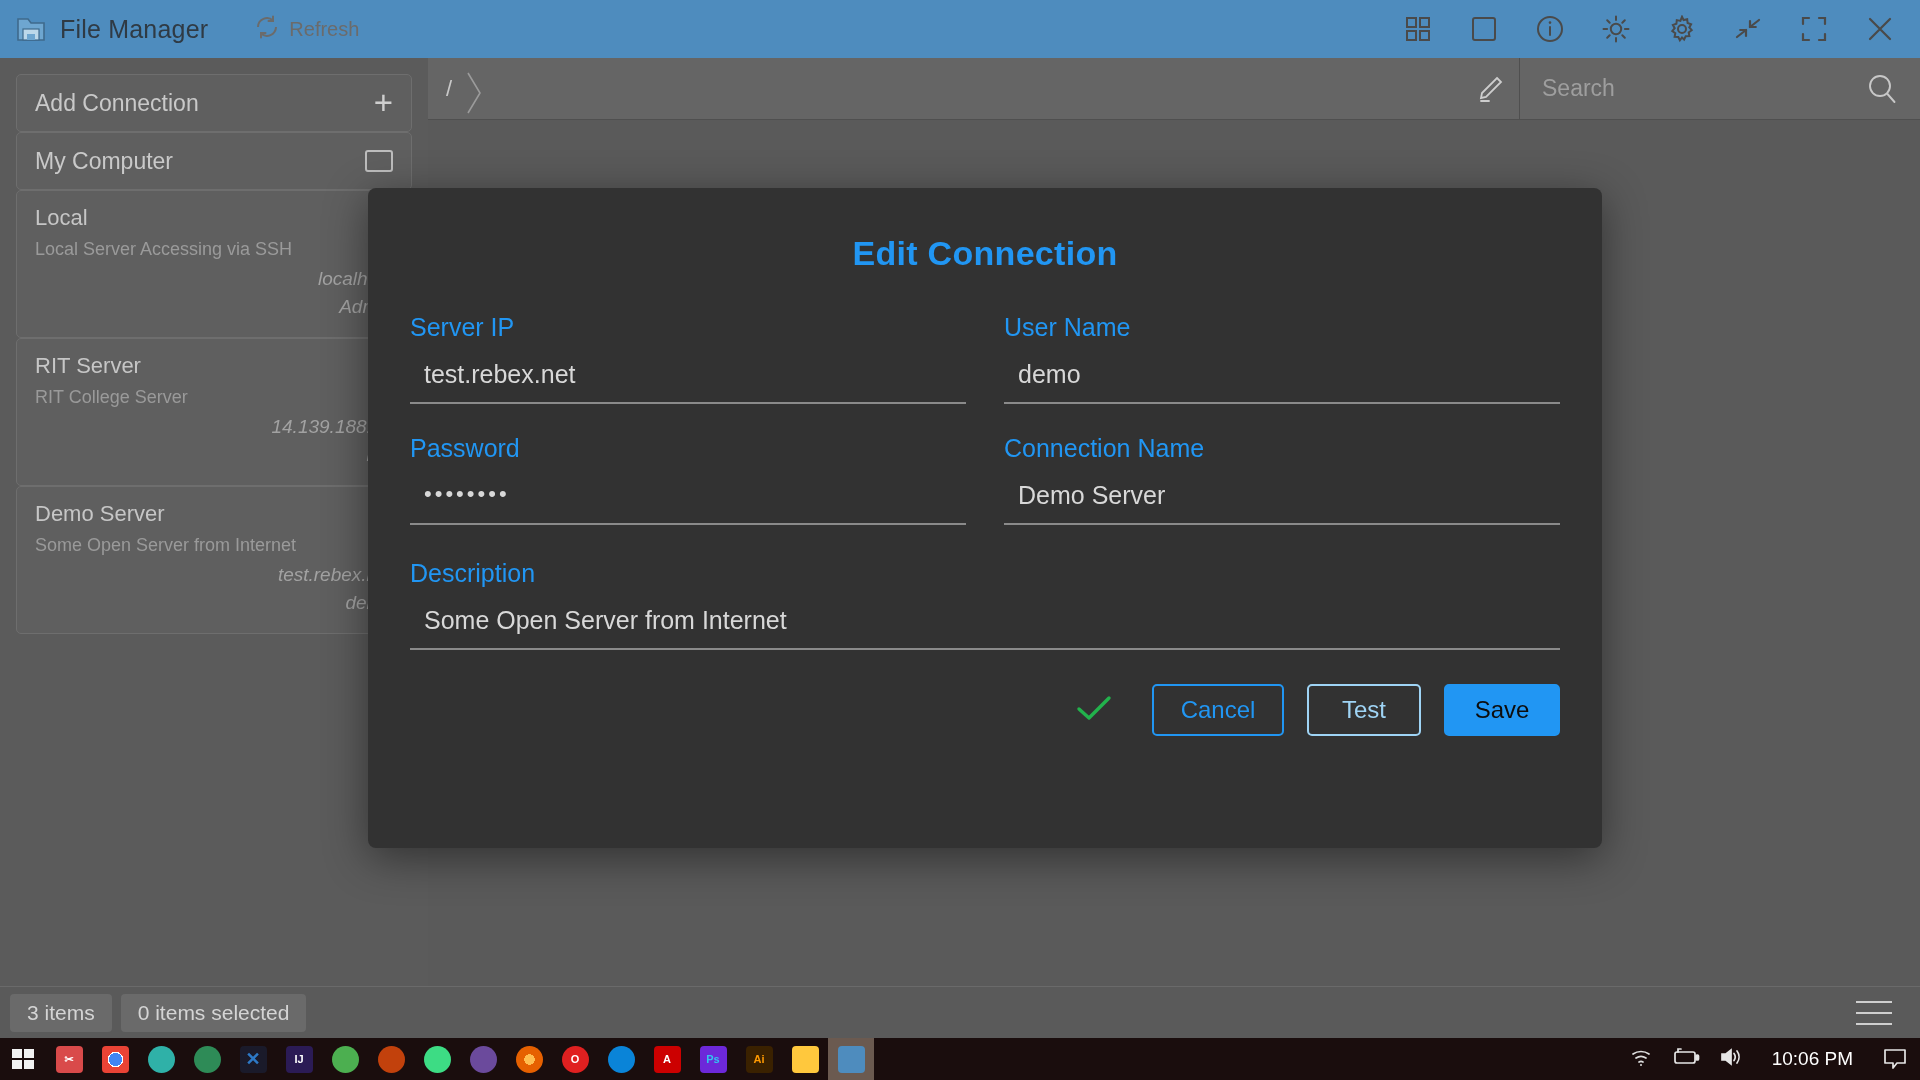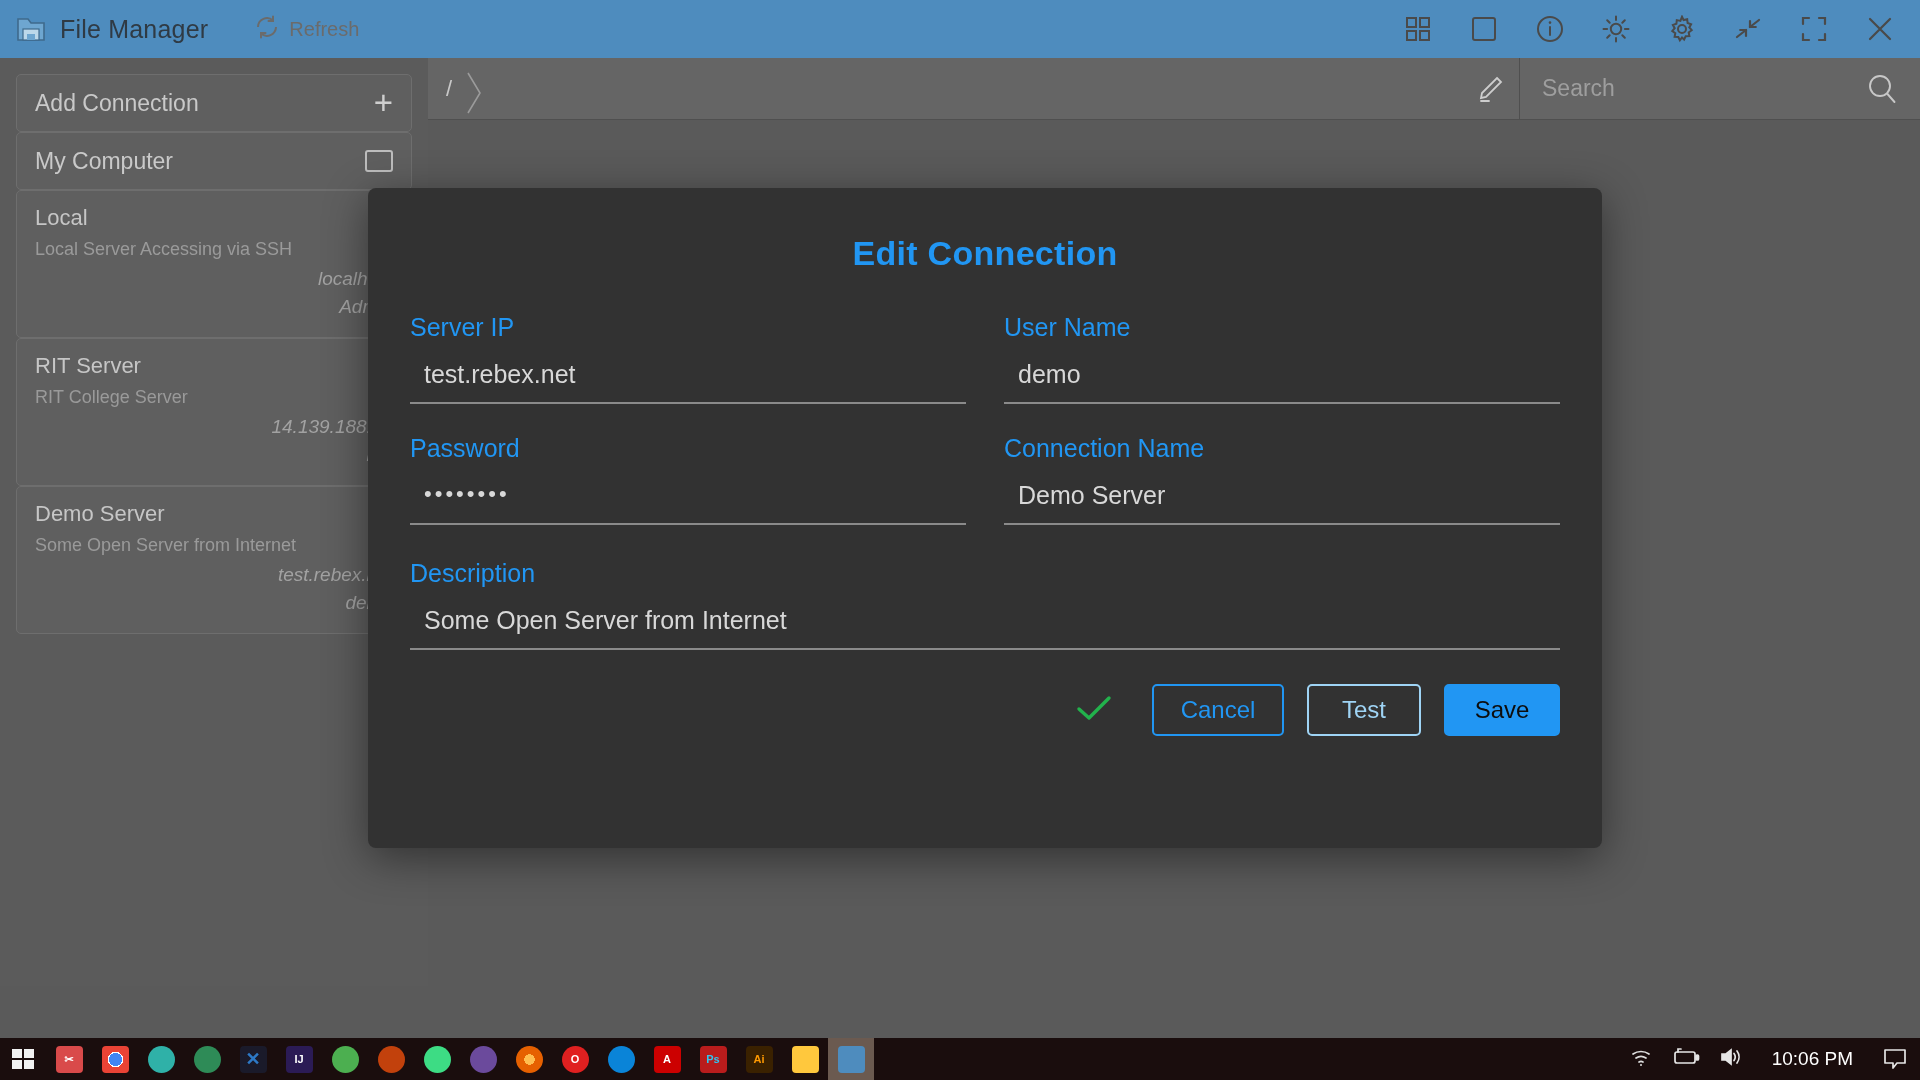--- a/index.html
+++ b/index.html
@@ -266,20 +266,30 @@
           <svg width="32" height="32" viewBox="0 0 32 32" fill="none" stroke="#c8c8c8" stroke-width="1.9">
             <circle cx="14" cy="13" r="10"></circle>
               <path d="M21.5 21l7 8" stroke-linecap="round"></path>
           </svg>
         </span>
       </div>
     </div>
     <div class="filearea"></div>
   </div>
 
+  <div class="statusbar">
+    <div class="pill">3 items</div>
+    <div class="pill">0 items selected</div>
+    <div class="grow"></div>
+    <div class="hamb">
+        <i></i>
+        <i></i>
+        <i></i>
+      </div>
+  </div>
 
   <div class="overlay">
     <div class="dialog">
       <div class="dlg-title">Edit Connection</div>
 
       <div class="grid2">
         <div class="col">
           <div class="field">
             <div class="flabel">Server IP</div>
             <div class="fval">test.rebex.net</div>
@@ -371,21 +381,21 @@
     <div class="tk">
         <div class="ico" style="background:#e02020;border-radius:50%">O</div>
       </div>
     <div class="tk">
         <div class="ico" style="background:#0a84d8;border-radius:50%"></div>
       </div>
     <div class="tk">
         <div class="ico" style="background:#cc0000">A</div>
       </div>
     <div class="tk">
-        <div class="ico" style="background:#b91c1c;color:#31c5f0">Ps</div>
+        <div class="ico" style="background:#6d28d9;color:#31c5f0">Ps</div>
       </div>
     <div class="tk">
         <div class="ico" style="background:#3a2100;color:#ff9a00">Ai</div>
       </div>
     <div class="tk">
         <div class="ico" style="background:#ffc83d"></div>
       </div>
     <div class="tk tk-active">
         <div class="ico" style="background:#4e8cbe"></div>
       </div>

